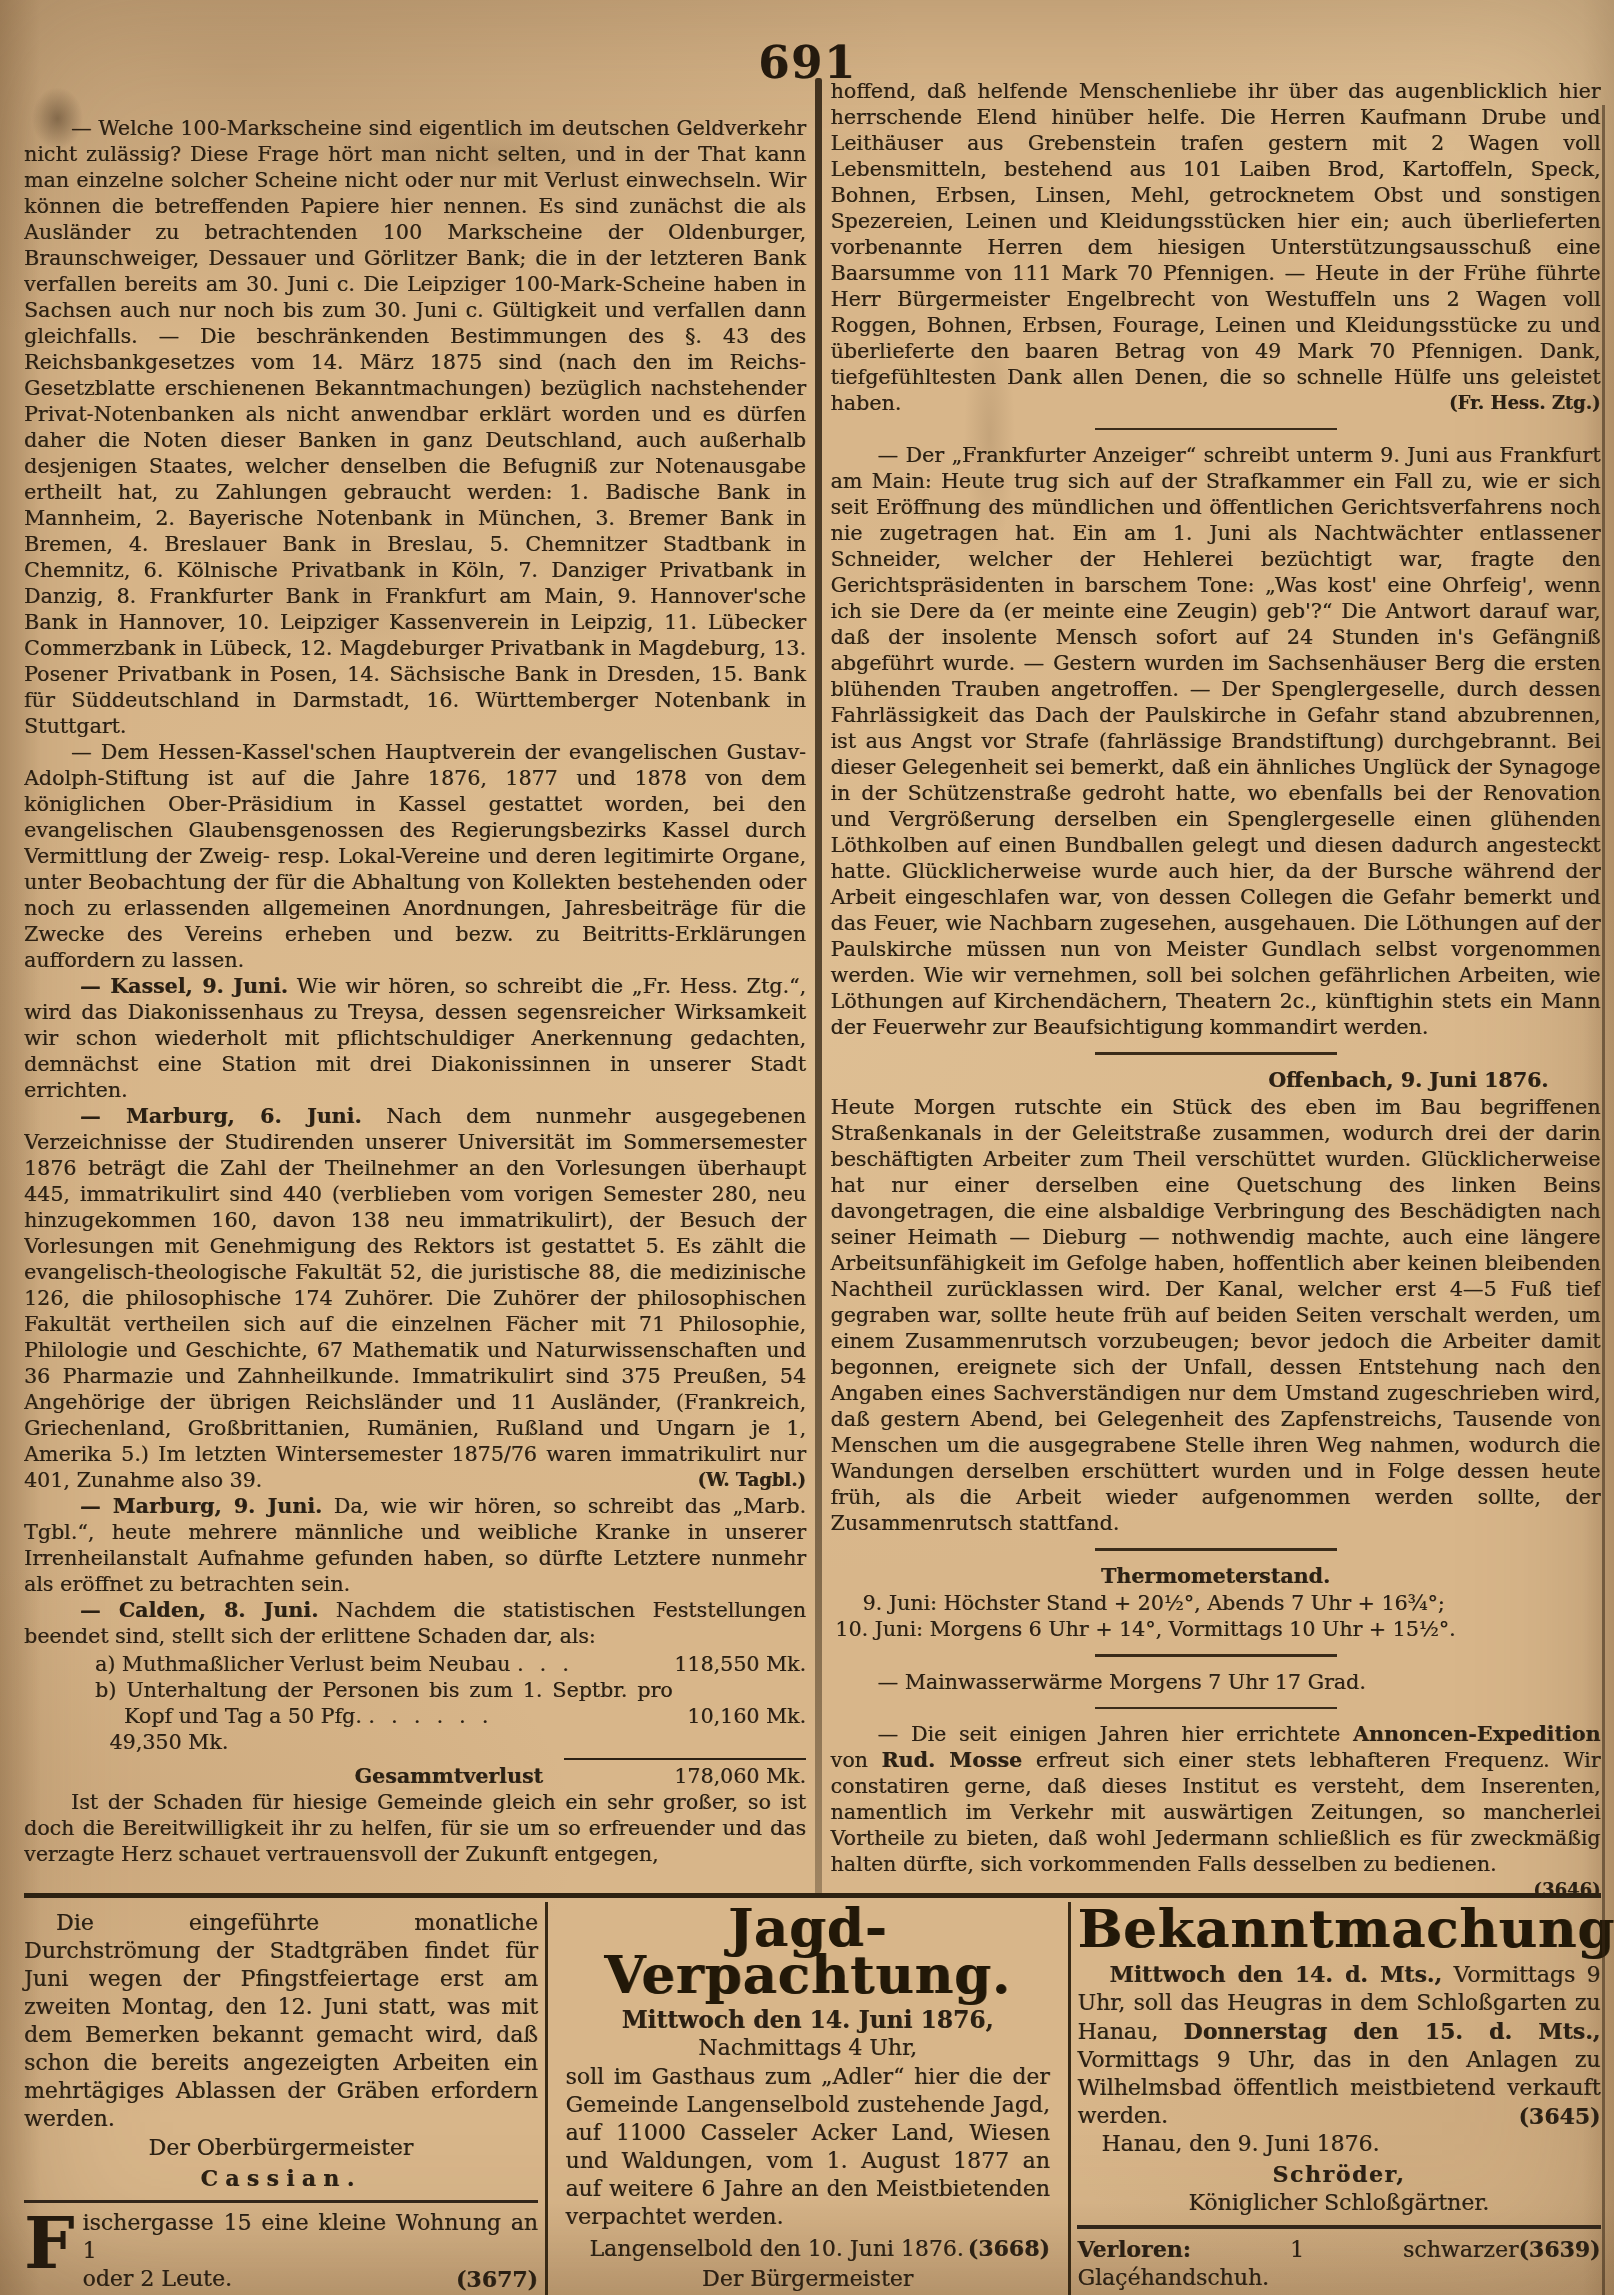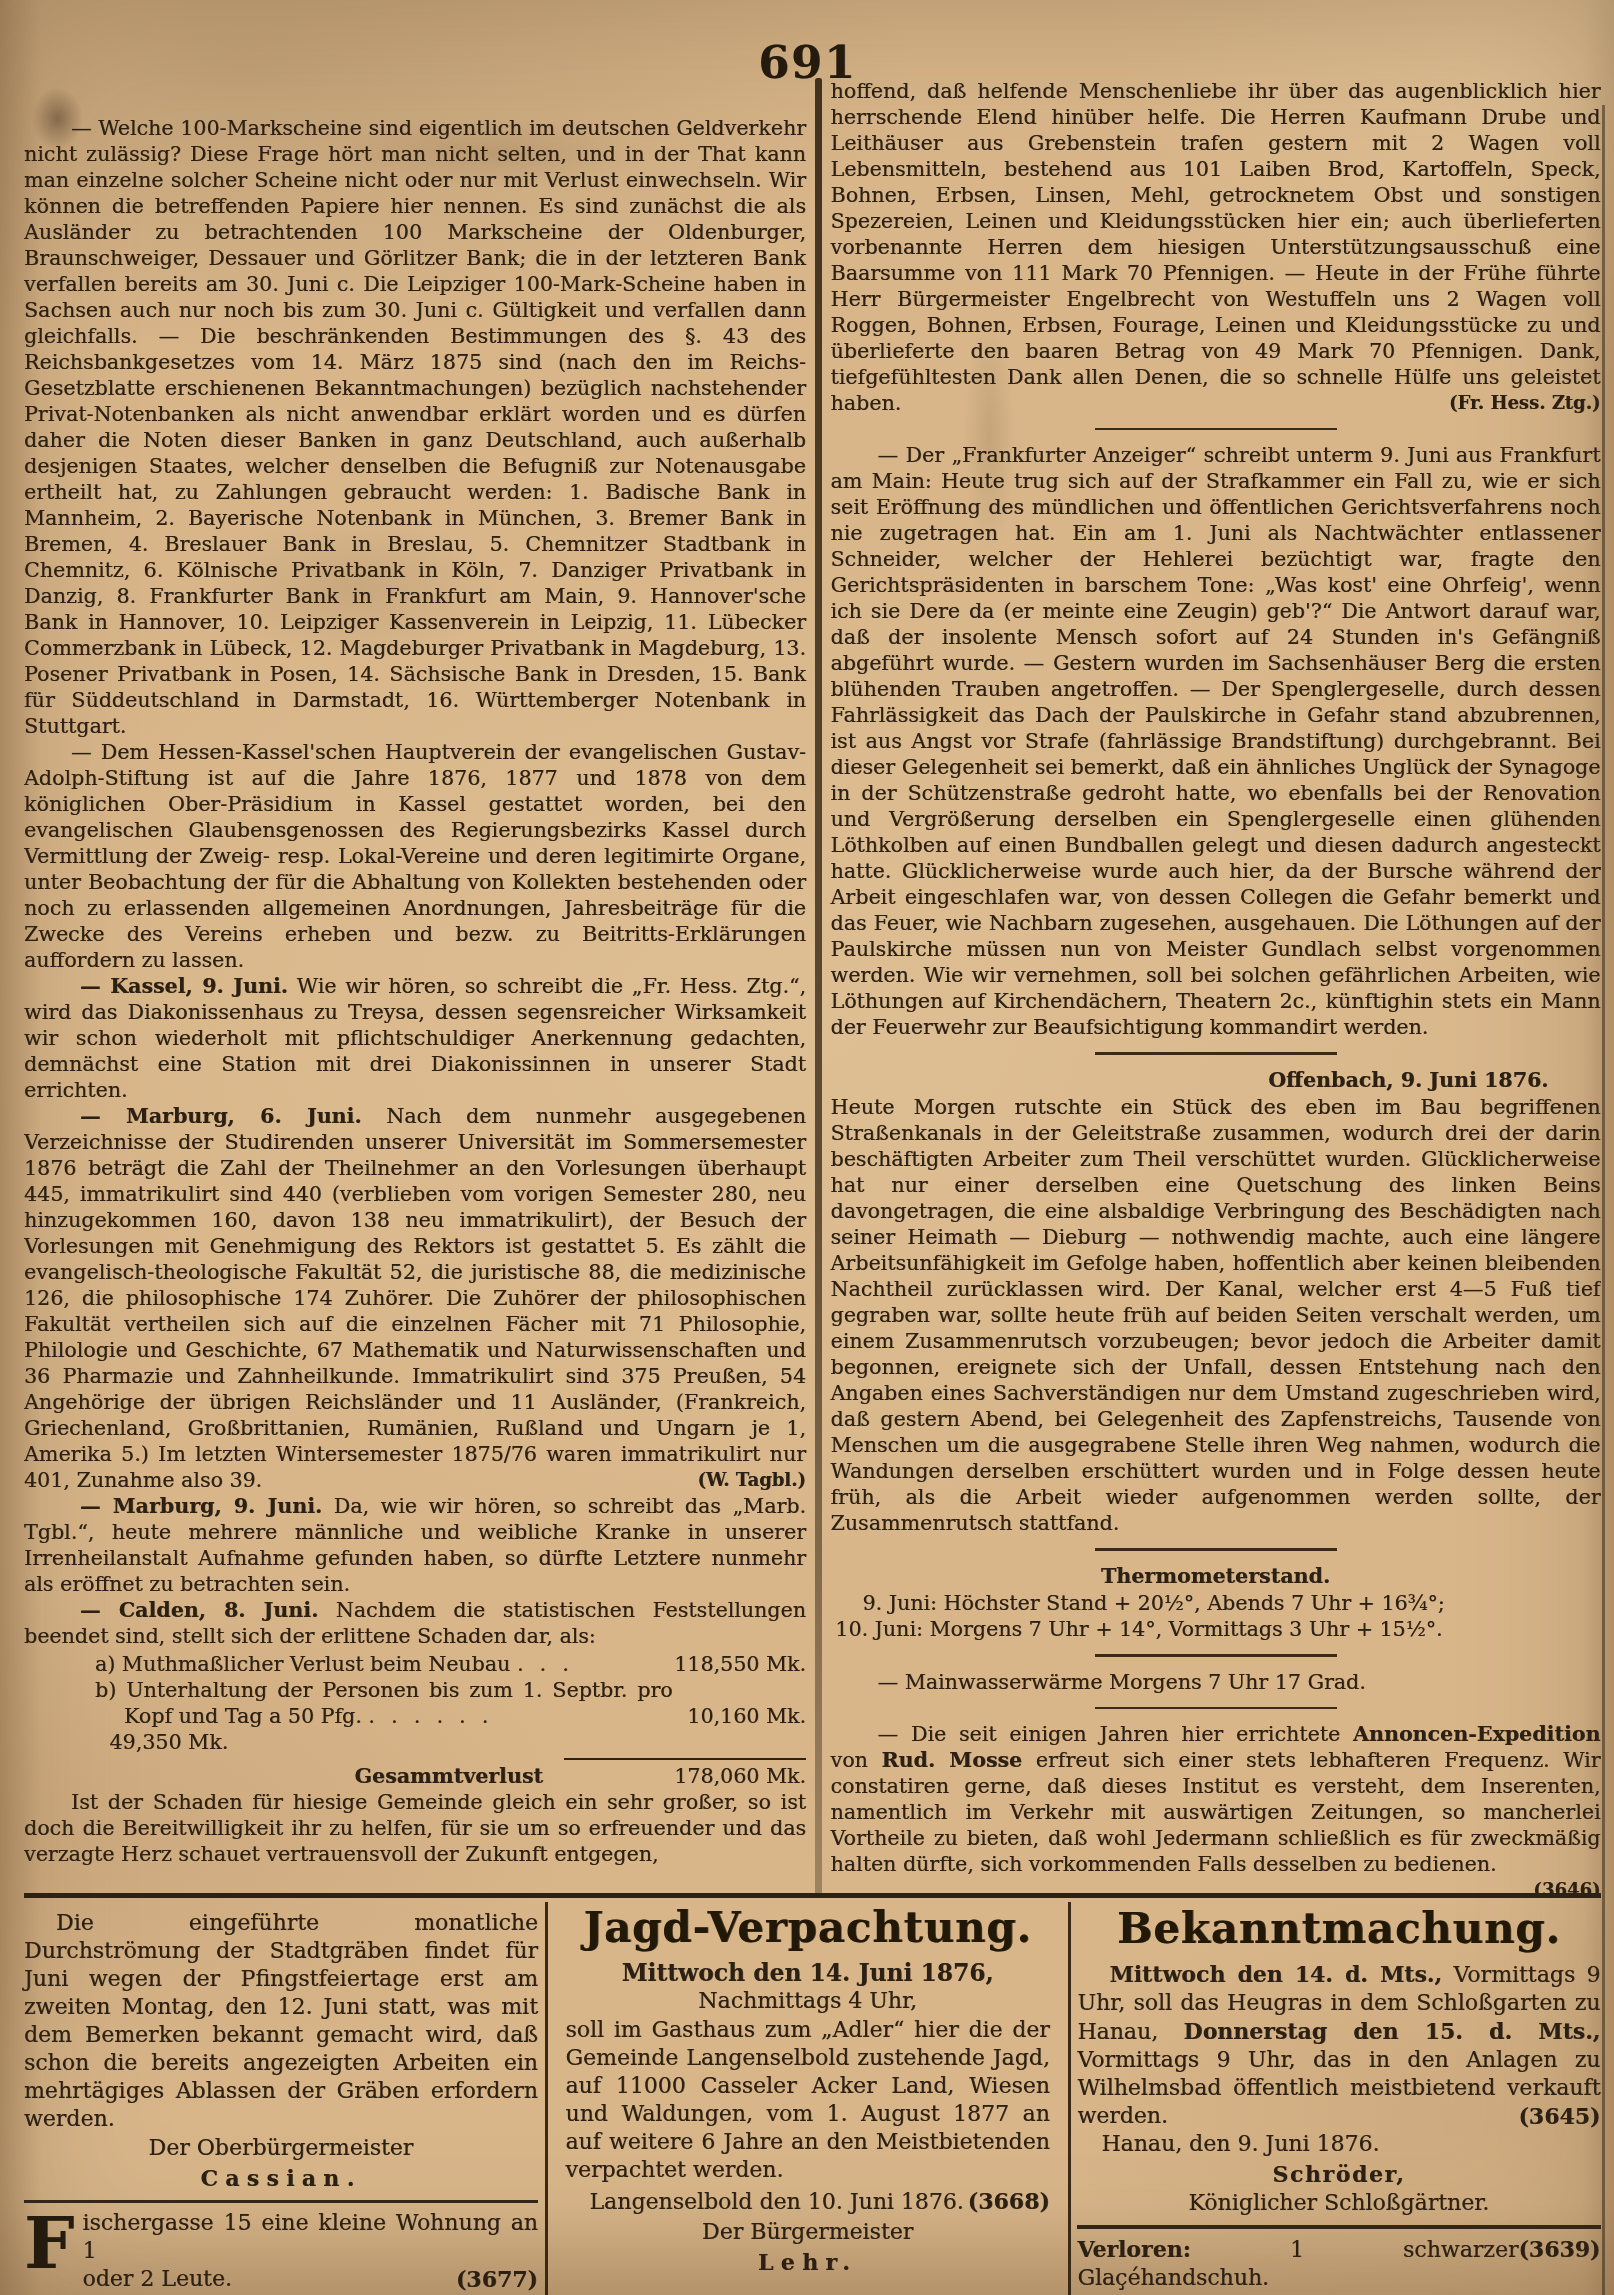--- a/index.html
+++ b/index.html
@@ -96,21 +96,21 @@
   .sig-role{text-align:center;margin:1.6px 0 0 0;}
   .sig-name{text-align:center;margin:1.6px 0 0 0;font-weight:bold;letter-spacing:7.3px;}
   .hr-block{height:3.2px;background:#3226133;background:#32261a;margin:8px 0 6.5px 0;}
 
   .fischer{position:relative;margin-top:1.6px;}
   .dropcap{float:left;font-size:71px;line-height:60px;font-weight:bold;padding:3.2px 8px 0 0;color:#241a0e;}
   .fischer .l2{display:flex;justify-content:space-between;}
   .fischer .num{font-weight:bold;}
 
   .ad-title{
-    font-weight:bold;text-align:center;font-size:42px;line-height:47px;
+    font-weight:bold;text-align:center;font-size:53px;line-height:47px;
     letter-spacing:0.8px;margin:0 0 8px 0;color:#221808;
     text-shadow:0.8px 0 0 rgba(34,24,8,.7);
   }
   .center-bold{font-weight:bold;text-align:center;margin:0;font-size:23.4px;}
   .center-line{text-align:center;margin:0;}
   .jagd-body{margin:1.6px 0 0 0;text-indent:0;}
   .bek-body{margin:0;text-indent:32px;}
   .num-float{float:right;font-weight:bold;}
 
   .verloren{display:flex;justify-content:space-between;align-items:baseline;}
@@ -169,21 +169,21 @@
 
       <div class="sep"></div>
 
       <p class="offenbach-heading">Offenbach, 9. Juni 1876.</p>
       <p class="cont"><span>Heute Morgen rutschte ein Stück des eben im Bau begriffenen Straßenkanals in der Geleitstraße zusammen, wodurch drei der darin beschäftigten Arbeiter zum Theil verschüttet wurden. Glücklicherweise hat nur einer derselben eine Quetschung des linken Beins davongetragen, die eine alsbaldige Verbringung des Beschädigten nach seiner Heimath — Dieburg — nothwendig machte, auch eine längere Arbeitsunfähigkeit im Gefolge haben, hoffentlich aber keinen bleibenden Nachtheil zurücklassen wird. Der Kanal, welcher erst 4—5 Fuß tief gegraben war, sollte heute früh auf beiden Seiten verschalt werden, um einem Zusammenrutsch vorzubeugen; bevor jedoch die Arbeiter damit begonnen, ereignete sich der Unfall, dessen Entstehung nach den Angaben eines Sachverständigen nur dem Umstand zugeschrieben wird, daß gestern Abend, bei Gelegenheit des Zapfenstreichs, Tausende von Menschen um die ausgegrabene Stelle ihren Weg nahmen, wodurch die Wandungen derselben erschüttert wurden und in Folge dessen heute früh, als die Arbeit wieder aufgenommen werden sollte, der Zusammenrutsch stattfand.</span></p>
 
       <div class="sep"></div>
 
       <p class="thermo-title">Thermometerstand.</p>
       <p class="thermo-line">9. Juni: Höchster Stand + 20½°, Abends 7 Uhr + 16¾°;</p>
-      <p class="thermo-line2">10. Juni: Morgens 7 Uhr + 14°, Vormittags 3 Uhr + 15½°.</p>
+      <p class="thermo-line2">10. Juni: Morgens 6 Uhr + 14°, Vormittags 10 Uhr + 15½°.</p>
 
       <div class="sep"></div>
 
       <p class="mainwater">— Mainwasserwärme Morgens 7 Uhr 17 Grad.</p>
 
       <div class="sep"></div>
 
       <p class="cont" style="text-indent:47px;"><span>— Die seit einigen Jahren hier errichtete </span><b>Annoncen-Expedition</b><span> von </span><b>Rud. Mosse</b><span> erfreut sich einer stets lebhafteren Frequenz. Wir constatiren gerne, daß dieses Institut es versteht, dem Inserenten, namentlich im Verkehr mit auswärtigen Zeitungen, so mancherlei Vortheile zu bieten, daß wohl Jedermann schließlich es für zweckmäßig halten dürfte, sich vorkommenden Falls desselben zu bedienen.</span><span class="src">(3646)</span></p>
     </section>
   </div>

